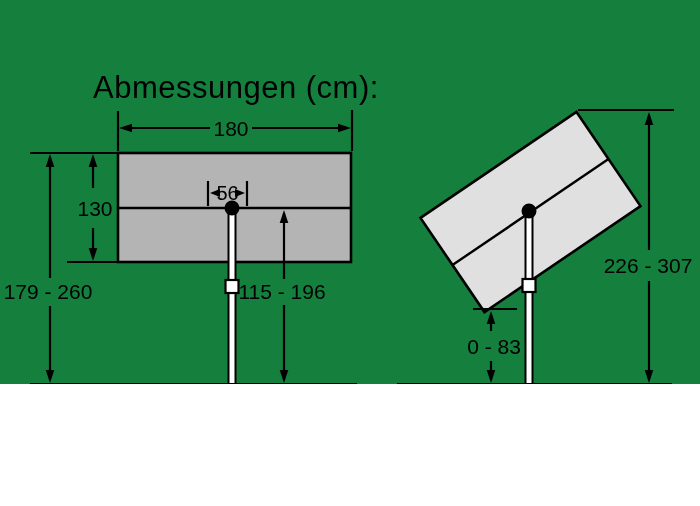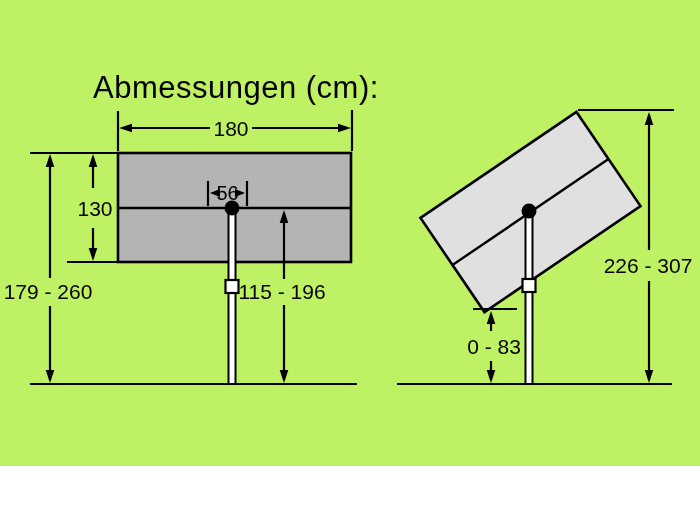--- a/index.html
+++ b/index.html
@@ -1,17 +1,17 @@
 <!DOCTYPE html>
 <html><head>
 <meta charset="utf-8">
 <style>
   html,body{margin:0;padding:0;background:#ffffff;}
   #stage{
-    position:relative;width:700px;height:466px;background:#bef264;overflow:hidden;
+    position:relative;width:700px;height:384px;background:#15803d;overflow:hidden;
     font-family:"Liberation Sans",sans-serif;
   }
   svg{display:block;}
   .title{
     font-family:"Liberation Sans",sans-serif;
     font-size:31px;letter-spacing:0.5px;fill:#000;font-weight:400;
   }
   .dimlabel{
     font-family:"Liberation Sans",sans-serif;
     font-size:21px;fill:#000;text-anchor:middle;

